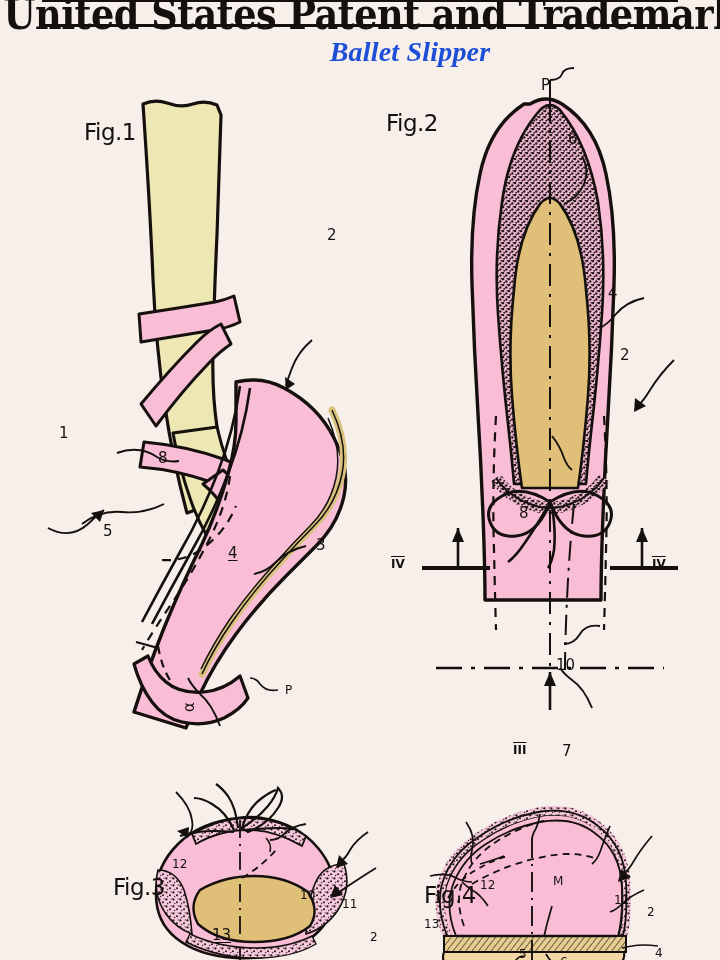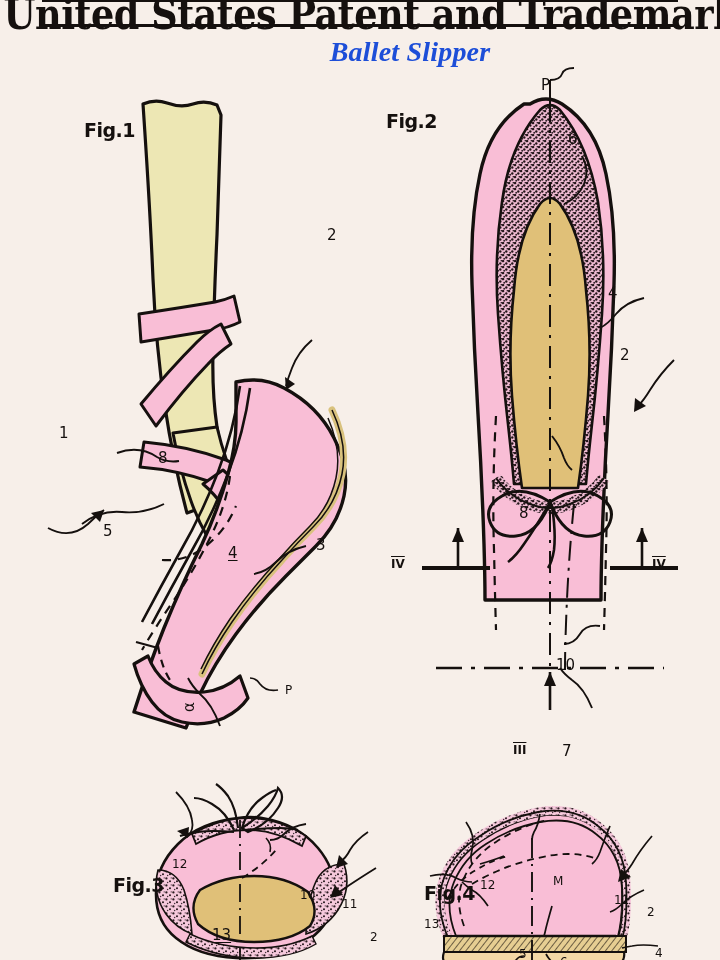--- a/index.html
+++ b/index.html
@@ -61,21 +61,21 @@
 
   .lbl{
     position:absolute;
     font-family:"DejaVu Sans", sans-serif;
     color:#15100e;
     white-space:nowrap;
     line-height:1;
   }
   .fignum{
     font-family:"DejaVu Sans", sans-serif;
-    font-size:19px;font-weight:700;color:#15100e;
+    font-size:23px;font-weight:400;color:#15100e;
     letter-spacing:-0.5px;
   }
   .ref{font-size:15px;}
   .ref-sm{font-size:12px;}
   .ref-u{font-size:15px;text-decoration:underline;text-underline-offset:2px;}
   .ref-rom{font-size:12px;font-weight:700;text-decoration:overline;}
   .alpha{font-size:15px;}
 </style>
 </head>
 <body>

